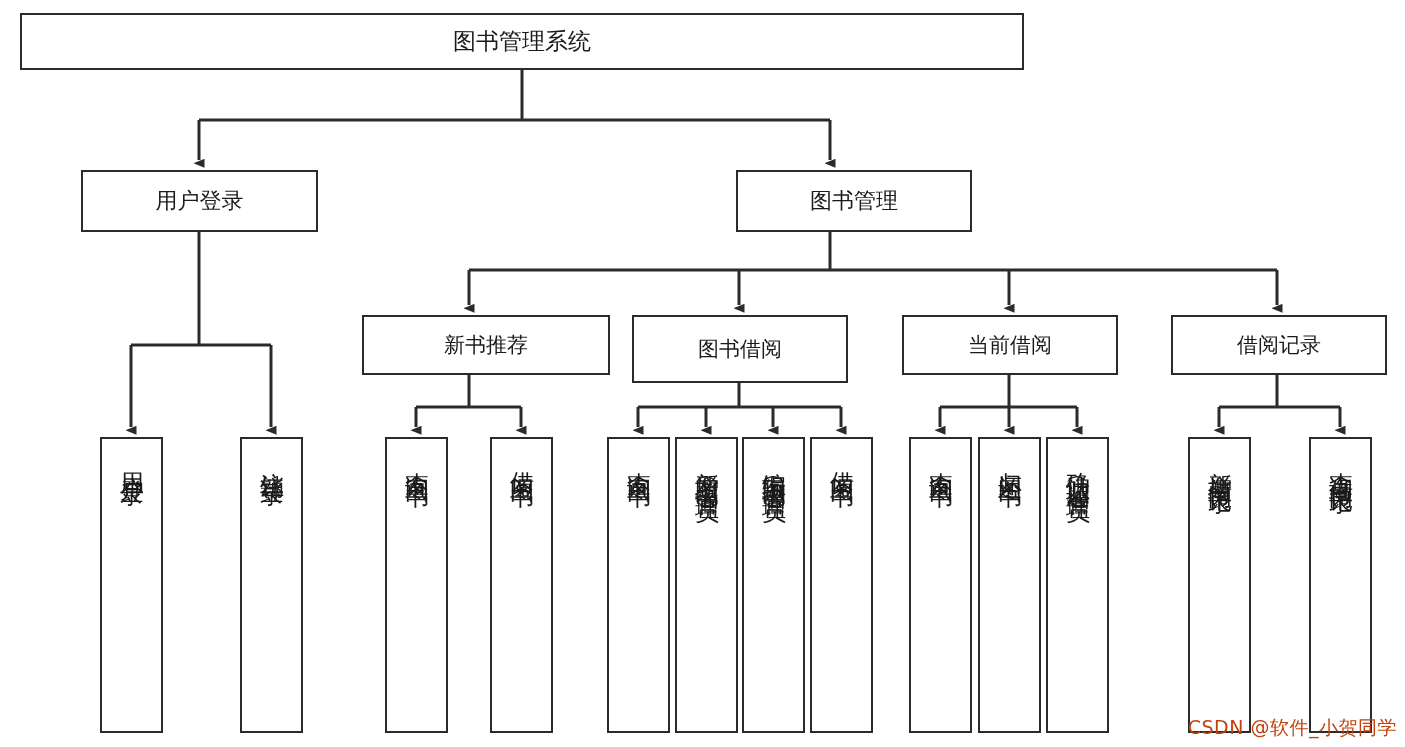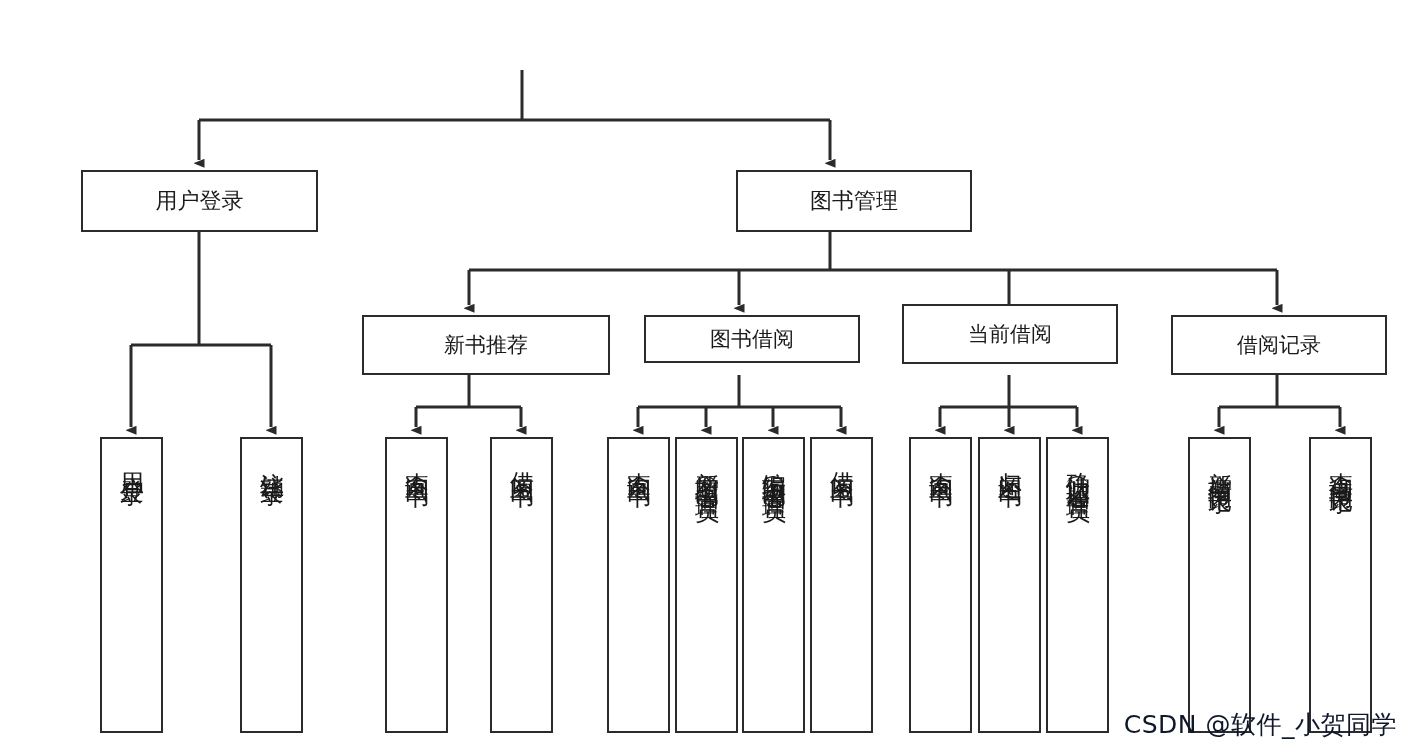--- a/index.html
+++ b/index.html
@@ -55,22 +55,22 @@
     writing-mode: vertical-rl;
     text-orientation: upright;
     letter-spacing: 4px;
     line-height: 1.05;
     white-space: nowrap;
   }
   .watermark {
     position: absolute;
     right: 8px;
     bottom: 6px;
-    font-size: 25px;
-    color: #0f172a;
+    font-size: 19px;
+    color: #c2410c;
     letter-spacing: 0.5px;
     white-space: nowrap;
   }
 </style>
 </head>
 <body>
 
 <div id="canvas">
 
   <svg class="wires" viewBox="0 0 1405 747" xmlns="http://www.w3.org/2000/svg">
@@ -119,35 +119,38 @@
       <path d="M1009,407 L1009,427" marker-end="url(#arrow)"></path>
       <path d="M1077,407 L1077,427" marker-end="url(#arrow)"></path>
 
       <path d="M1277,375 L1277,407"></path>
       <path d="M1219,407 L1340,407"></path>
       <path d="M1219,407 L1219,427" marker-end="url(#arrow)"></path>
       <path d="M1340,407 L1340,427" marker-end="url(#arrow)"></path>
     </g>
   </svg>
 
+  <div class="node root" style="left:20px; top:13px; width:1004px; height:57px;">
+    <span>图书管理系统</span>
+  </div>
 
   <div class="node lvl2" style="left:81px; top:170px; width:237px; height:62px;">
     <span>用户登录</span>
   </div>
   <div class="node lvl2" style="left:736px; top:170px; width:236px; height:62px;">
     <span>图书管理</span>
   </div>
 
   <div class="node lvl3" style="left:362px; top:315px; width:248px; height:60px;">
     <span>新书推荐</span>
   </div>
-  <div class="node lvl3" style="left:632px; top:315px; width:216px; height:48px;margin-left:12px;">
+  <div class="node lvl3" style="left:632px; top:315px; width:216px; height:68px;">
     <span>图书借阅</span>
   </div>
-  <div class="node lvl3" style="left:902px; top:304px; width:216px; height:60px;">
+  <div class="node lvl3" style="left:902px; top:315px; width:216px; height:60px;">
     <span>当前借阅</span>
   </div>
   <div class="node lvl3" style="left:1171px; top:315px; width:216px; height:60px;">
     <span>借阅记录</span>
   </div>
 
   <div class="node leaf" style="left:100px; top:437px; width:63px; height:296px;">
     <span class="vtext">用户登录</span>
   </div>
   <div class="node leaf" style="left:240px; top:437px; width:63px; height:296px;">

